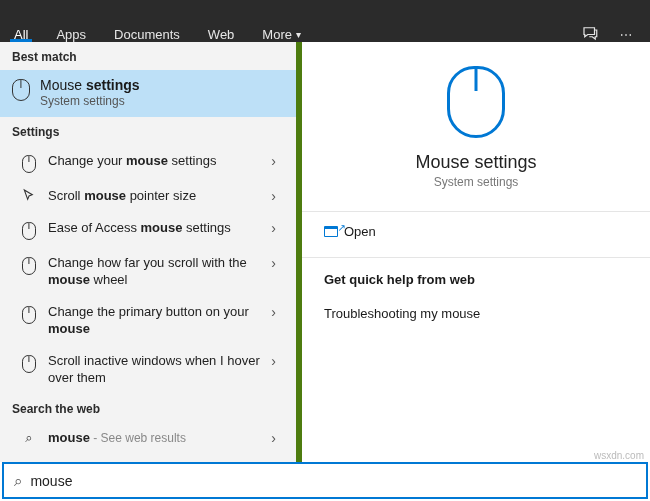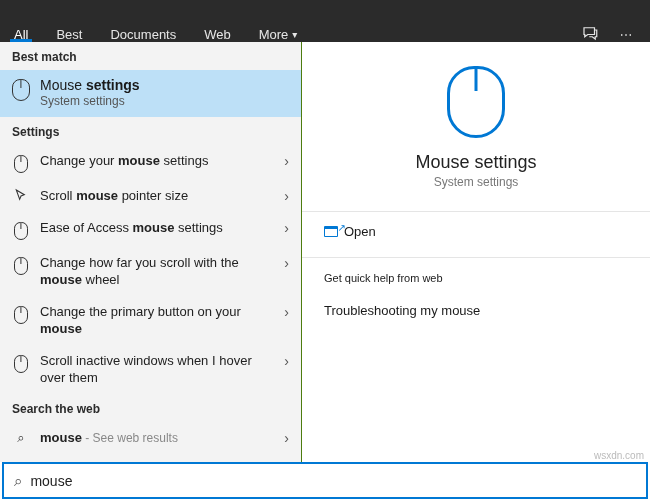--- a/index.html
+++ b/index.html
@@ -5,59 +5,59 @@
   * { box-sizing: border-box; margin: 0; padding: 0; }
   body { font-family: "Segoe UI", Arial, sans-serif; font-size: 13px; color: #1a1a1a; width: 650px; height: 501px; overflow: hidden; background: #fff; position: relative; }
   .topbar { background: #2b2b2b; color: #fff; height: 42px; display: flex; align-items: flex-end; padding: 0 6px 0 0; }
   .tab { padding: 0 14px; display: flex; align-items: center; font-size: 13px; color: #e6e6e6; cursor: pointer; position: relative; }
   .tab.active { color: #fff; }
   .tab.active::after { content: ""; position: absolute; left: 10px; right: 10px; bottom: 0; height: 3px; background: #0078d4; }
   .tab .chev { margin-left: 4px; font-size: 10px; }
   .topbar-spacer { flex: 1; }
   .topbar-icon { width: 36px; display: flex; align-items: center; justify-content: center; color: #e6e6e6; cursor: pointer; }
   .main { display: flex; height: 420px; }
-  .left { width: 302px; background: #f3f3f3; overflow: hidden; display: flex; flex-direction: column; border-right: 1px solid #4d7c0f; }
+  .left { width: 302px; background: #f3f3f3; overflow: hidden; display: flex; flex-direction: column; border-right: 6px solid #4d7c0f; }
   .right { flex: 1; background: #fff; }
   .section-label { font-size: 12px; font-weight: 600; color: #2b2b2b; padding: 8px 12px 6px; }
   .best-match { background: #bde0f7; padding: 7px 12px 9px; display: flex; align-items: flex-start; gap: 10px; cursor: pointer; }
   .mouse-ico { width: 18px; height: 22px; border: 1.4px solid #333; border-radius: 9px 9px 10px 10px; position: relative; margin-top: 2px; flex-shrink: 0; }
   .mouse-ico::after { content: ""; position: absolute; top: 0; left: 50%; width: 1.2px; height: 8px; background: #333; transform: translateX(-50%); }
   .mouse-ico.sm { width: 14px; height: 18px; border-width: 1.2px; }
   .mouse-ico.sm::after { height: 6px; }
   .bm-title { font-size: 14px; }
   .bm-sub { font-size: 12px; color: #555; margin-top: 1px; }
-  .list-item { display: flex; align-items: flex-start; padding: 7px 12px; gap: 10px; cursor: pointer; }
+  .list-item { display: flex; align-items: flex-start; padding: 7px 20px; gap: 10px; cursor: pointer; }
   .li-icon { width: 18px; display: flex; justify-content: center; color: #333; flex-shrink: 0; padding-top: 1px; }
   .li-text { flex: 1; font-size: 13px; line-height: 1.35; color: #222; }
   .li-text b { font-weight: 600; }
   .li-hint { color: #888; font-size: 12px; }
   .li-chev { color: #555; font-size: 14px; padding-top: 1px; }
   .hero { display: flex; flex-direction: column; align-items: center; padding: 24px 0 16px; }
   .hero-icon { width: 58px; height: 72px; border: 3px solid #0078d4; border-radius: 30px 30px 32px 32px; position: relative; }
   .hero-icon::after { content: ""; position: absolute; top: 0; left: 50%; width: 3px; height: 22px; background: #0078d4; transform: translateX(-50%); }
   .hero-title { font-size: 18px; margin-top: 14px; color: #222; }
   .hero-sub { font-size: 12px; color: #777; margin-top: 2px; }
   .divider { height: 1px; background: #e5e5e5; margin: 6px 0 0; }
   .action-row { display: flex; align-items: center; gap: 6px; padding: 12px 22px; font-size: 13px; cursor: pointer; }
   .open-ico { width: 14px; height: 11px; border: 1.3px solid #0078d4; border-top-width: 3px; border-radius: 1px; position: relative; }
   .open-ico::after { content: "↗"; position: absolute; right: -9px; top: -7px; font-size: 10px; color: #0078d4; }
-  .sub-head { font-weight: 400; font-size: 11px; padding: 14px 22px 6px; }
+  .sub-head { font-weight: 700; font-size: 13px; padding: 14px 22px 6px; }
   .sub-item { padding: 6px 22px; font-size: 13px; cursor: pointer; margin-top: 7px; }
   .searchbar { position: absolute; left: 2px; right: 2px; bottom: 2px; height: 37px; border: 2px solid #0078d4; background: #fff; display: flex; align-items: center; padding: 0 10px; gap: 8px; }
   .search-ico { color: #555; font-size: 15px; }
   .searchbar input { border: none; outline: none; font-size: 14px; flex: 1; color: #222; font-family: inherit; }
   .watermark { position: absolute; right: 6px; bottom: 40px; font-size: 10px; color: #bbb; }
   svg { display: block; }
 </style>
 </head>
 <body>
 
 <div class="topbar">
   <div class="tab active">All</div>
-  <div class="tab">Best</div>
+  <div class="tab">Apps</div>
   <div class="tab">Documents</div>
   <div class="tab">Web</div>
   <div class="tab">
       <span>More</span>
       <span class="chev">▾</span>
     </div>
   <div class="topbar-spacer"></div>
   <div class="topbar-icon">
     <svg width="18" height="18" viewBox="0 0 24 24" fill="none" stroke="currentColor" stroke-width="1.6">
         <path d="M4 5h14v9H9l-4 3v-3H4z"></path>

